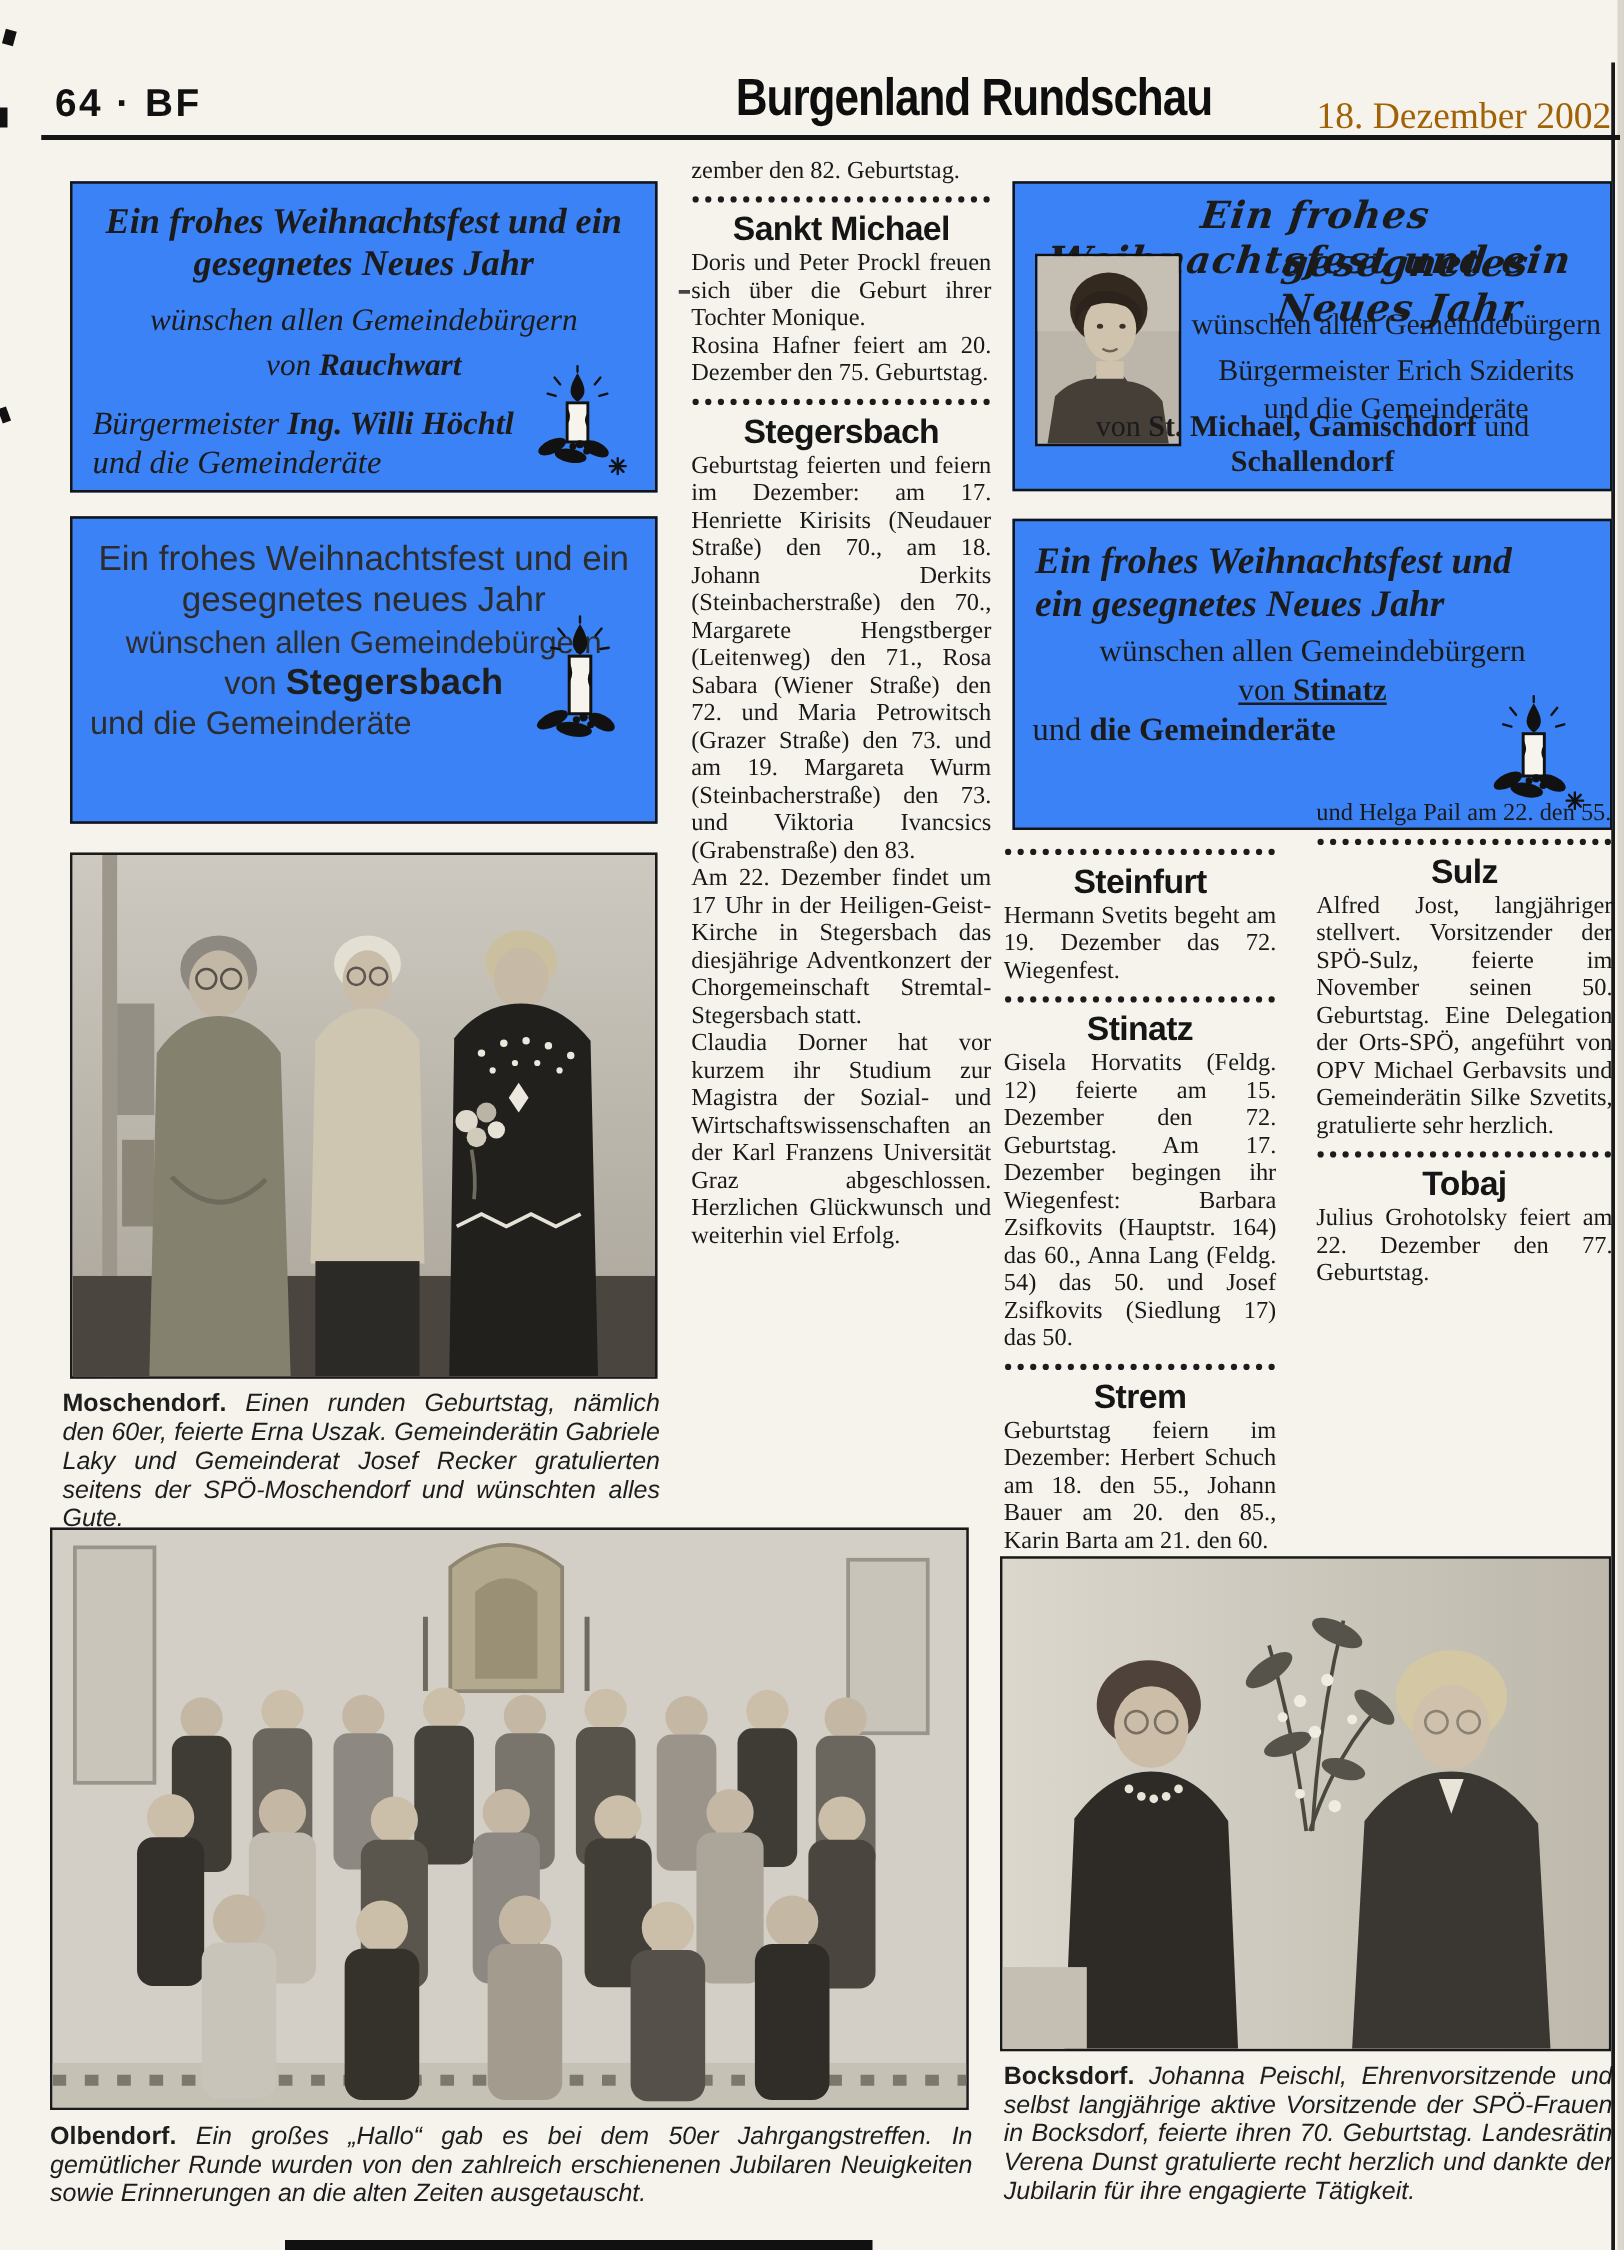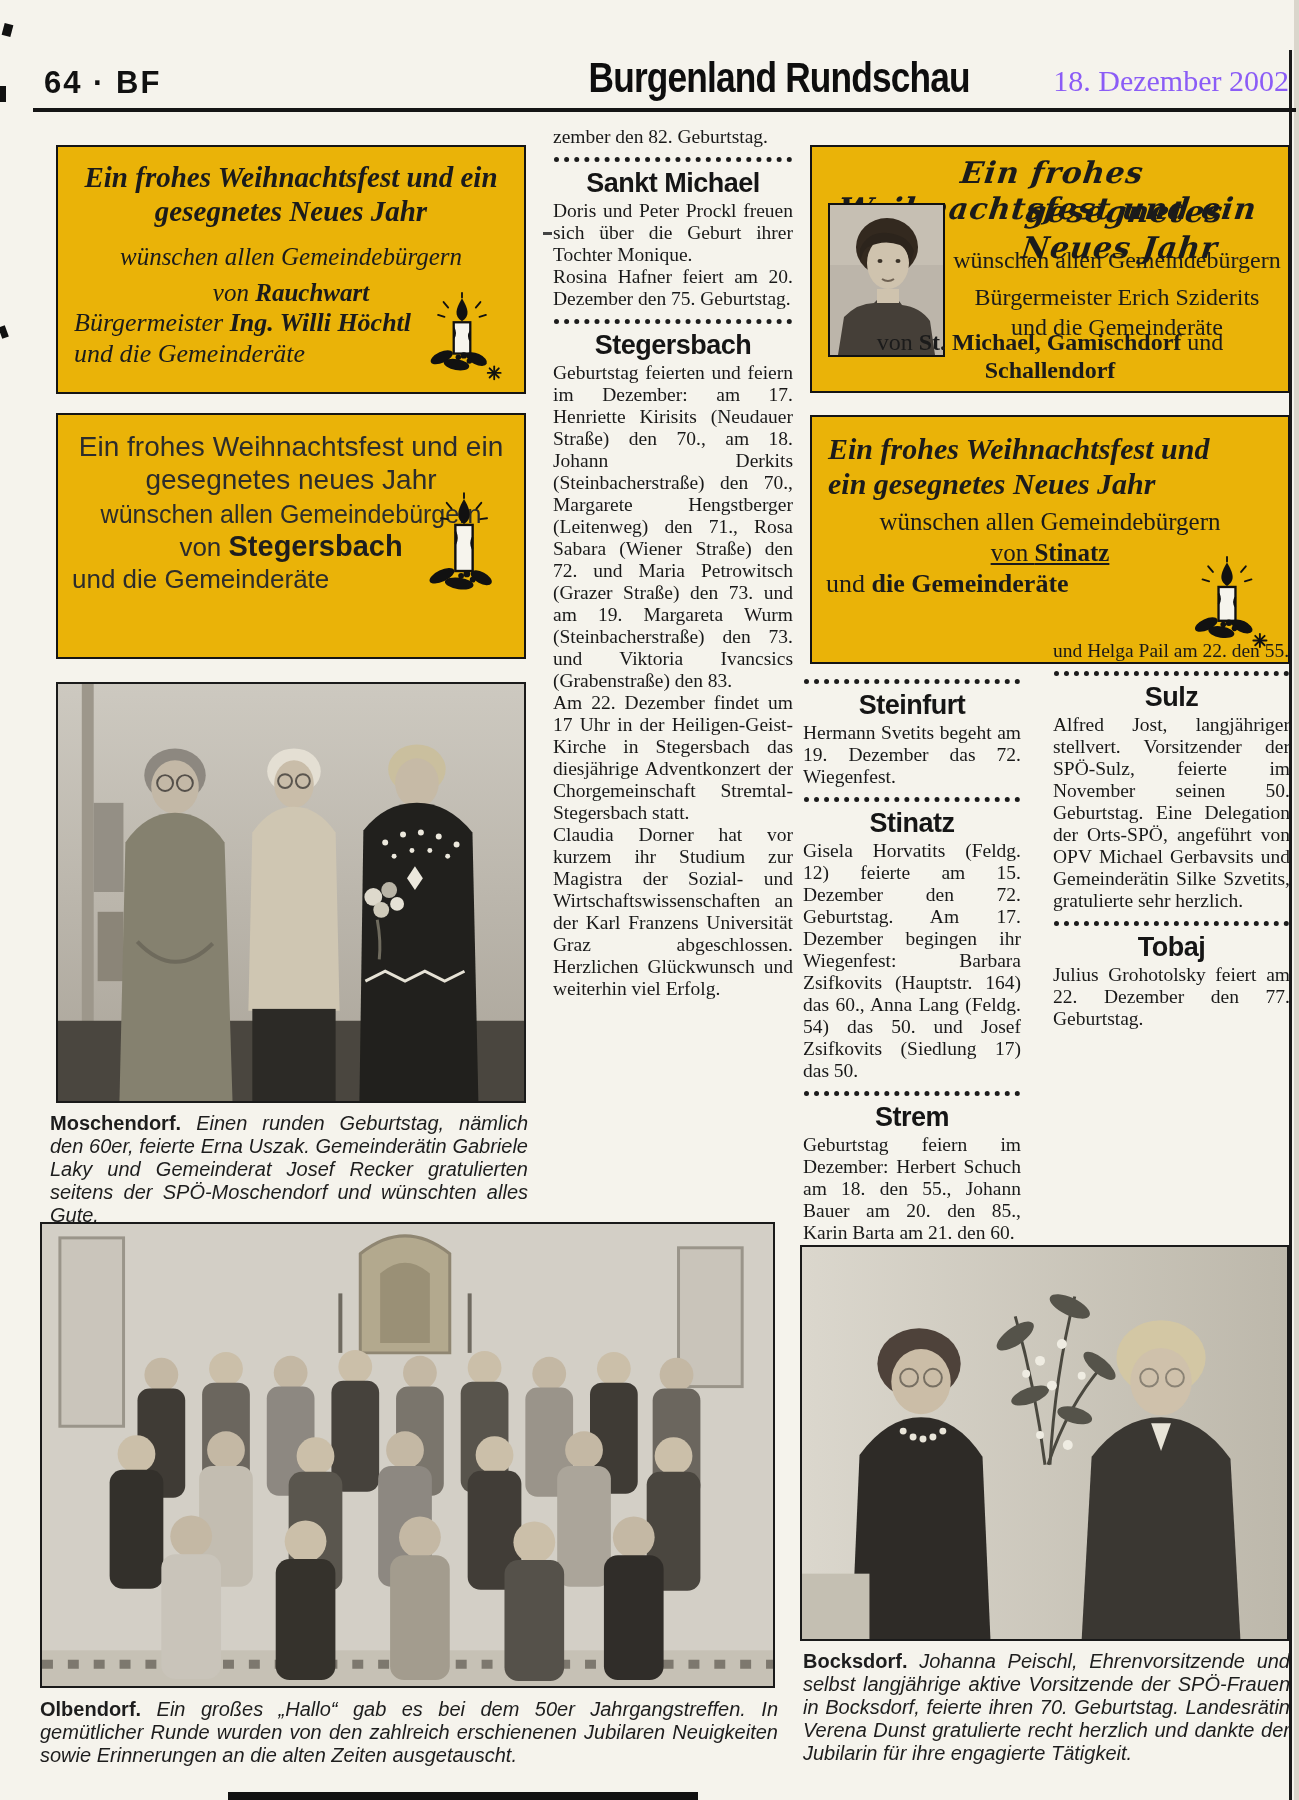--- a/index.html
+++ b/index.html
@@ -9,37 +9,37 @@
     background:#f5f3ec;overflow:hidden;color:#1b1b1b;
     font-family:"Liberation Serif",serif;
   }
   .abs{position:absolute;}
 
   
   .pagenum{left:44px;top:66px;font:700 31px/34px "Liberation Sans",sans-serif;letter-spacing:2px;color:#111;}
   .masthead{left:555px;top:55px;width:420px;text-align:center;
     font:700 42px/46px "Liberation Sans",sans-serif;color:#0e0e0e;
     transform:scaleX(.84);transform-origin:center;letter-spacing:-1px;white-space:nowrap;}
-  .dateline{right:10px;top:64px;font:400 30px/34px "Liberation Serif",serif;color:#8b5cf6;}
+  .dateline{right:10px;top:76px;font:400 30px/34px "Liberation Serif",serif;color:#a16207;}
   .header-rule{left:33px;top:108px;width:1263px;height:4px;background:#151515;}
   .edge-line{left:1289px;top:50px;width:3px;height:1750px;background:#1a1a1a;}
   .edge-shade{left:1294px;top:0;width:5px;height:1800px;background:#dad6cc;}
   .mark{background:#111;}
 
   
-  .gbox{border:2.5px solid #141414;background:#eab308;box-sizing:border-box;}
+  .gbox{border:2.5px solid #141414;background:#3b82f6;box-sizing:border-box;}
   .b1{left:56px;top:145px;width:470px;height:249px;}
   .b2{left:56px;top:413px;width:470px;height:246px;}
   .b3{left:810px;top:145px;width:480px;height:248px;}
   .b4{left:810px;top:415px;width:480px;height:249px;}
 
   .b1 .title{margin-top:13px;text-align:center;font:700 29px/34px "Liberation Serif",serif;font-style:italic;}
   .b1 .wish{margin-top:14px;text-align:center;font:400 25px/29px "Liberation Serif",serif;font-style:italic;}
   .b1 .von{margin-top:7px;text-align:center;font:400 25px/29px "Liberation Serif",serif;font-style:italic;}
-  .b1 .mayor{margin:0 0 0 16px;font:400 26px/31px "Liberation Serif",serif;font-style:italic;}
+  .b1 .mayor{margin:16px 0 0 16px;font:400 26px/31px "Liberation Serif",serif;font-style:italic;}
   .b1 .council{margin:0 0 0 16px;font:400 26px/31px "Liberation Serif",serif;font-style:italic;}
 
   .b2 .title{margin-top:15px;text-align:center;font:400 28px/33px "Liberation Sans",sans-serif;color:#2c2c2c;}
   .b2 .wish{margin-top:3px;text-align:center;font:400 25px/31px "Liberation Sans",sans-serif;color:#2c2c2c;}
   .b2 .von{text-align:center;font:400 26px/33px "Liberation Sans",sans-serif;color:#2c2c2c;}
   .b2 .von b{font-size:29px;color:#1e1e1e;}
   .b2 .mayor{margin:13px 0 0 14px;font:400 26px/31px "Liberation Sans",sans-serif;color:#2c2c2c;}
   .b2 .council{margin:0 0 0 14px;font:400 26px/31px "Liberation Sans",sans-serif;color:#2c2c2c;}
 
   .b3 .t1{position:absolute;left:8px;right:8px;top:8px;text-align:center;

